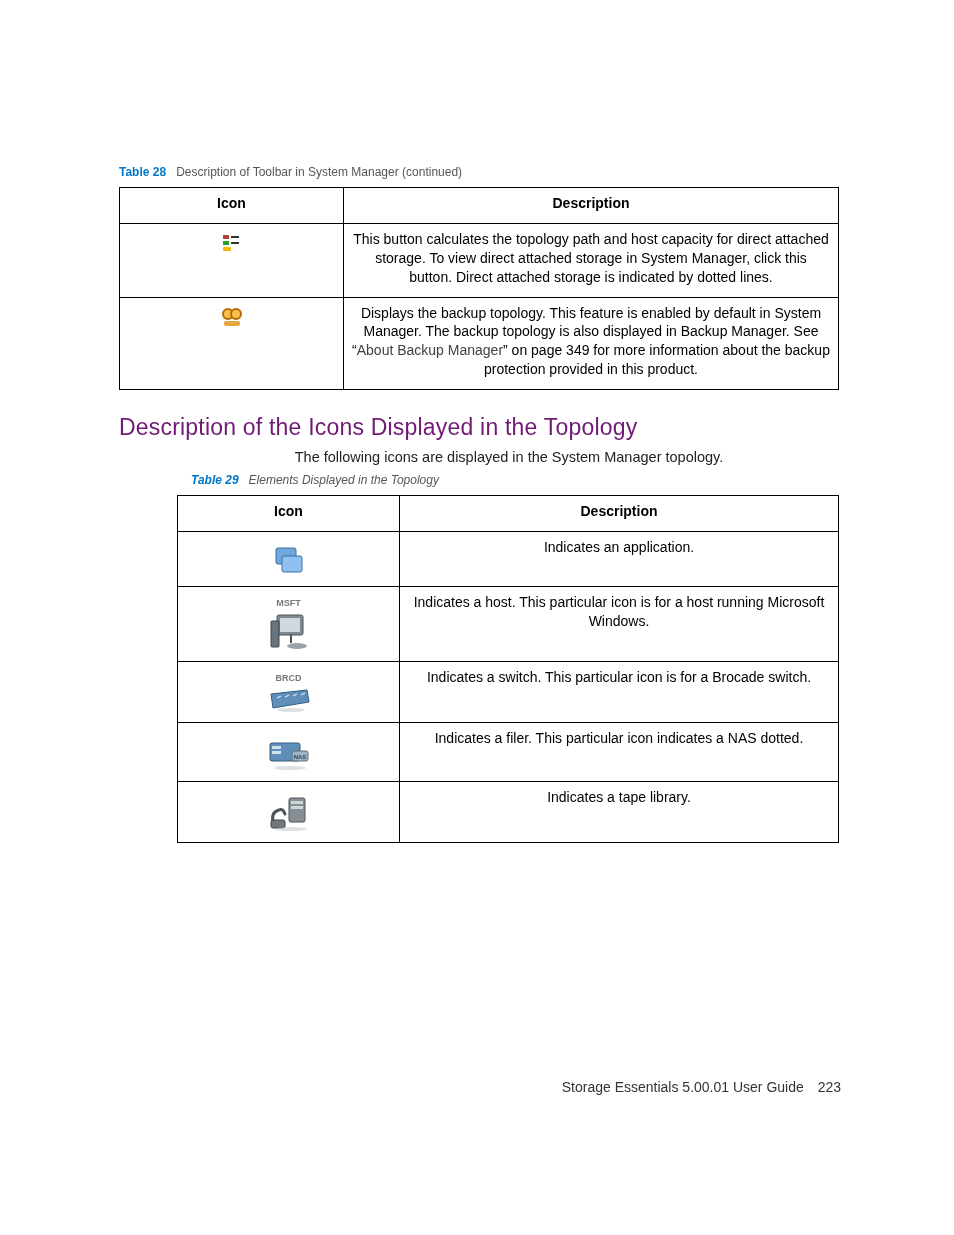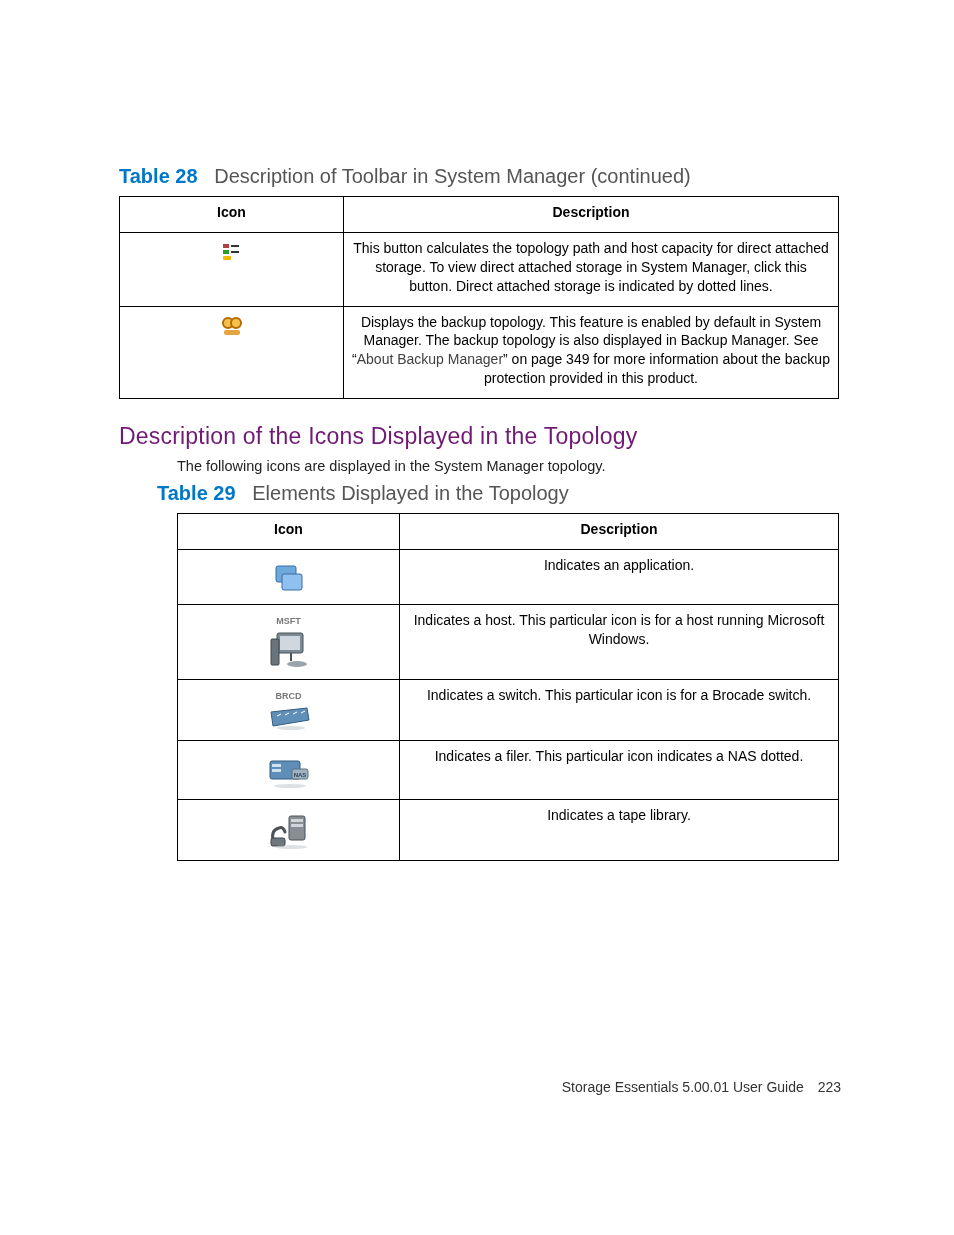--- a/index.html
+++ b/index.html
@@ -13,21 +13,21 @@
     color: #000;
   }
   .page {
     position: relative;
     width: 954px;
     height: 1235px;
     box-sizing: border-box;
     padding: 165px 113px 0 119px;
   }
   .table-caption {
-    font-size: 20px;
+    font-size: 12px;
     margin-bottom: 8px;
   }
   .table-caption .tbl-label {
     color: #0077c8;
     font-weight: bold;
   }
   .table-caption .tbl-title {
     color: #555;
   }
   table {
@@ -50,22 +50,23 @@
     color: #701a75;
     font-size: 23px;
     font-weight: normal;
     margin: 24px 0 8px 0;
     letter-spacing: 0.2px;
   }
   .body-text {
     font-size: 14.5px;
     margin: 6px 0 8px 58px;
     color: #222;
-  }
-  .indent2 { margin-left: 38px; }
+    text-align: center;
+  }
+  .indent2 { margin-left: 72px; font-style: italic; }
   .link { color: #404040; }
   .footer {
     position: absolute;
     bottom: 140px;
     right: 113px;
     font-size: 14px;
     color: #333;
   }
   .footer .pgnum { margin-left: 10px; }
   

